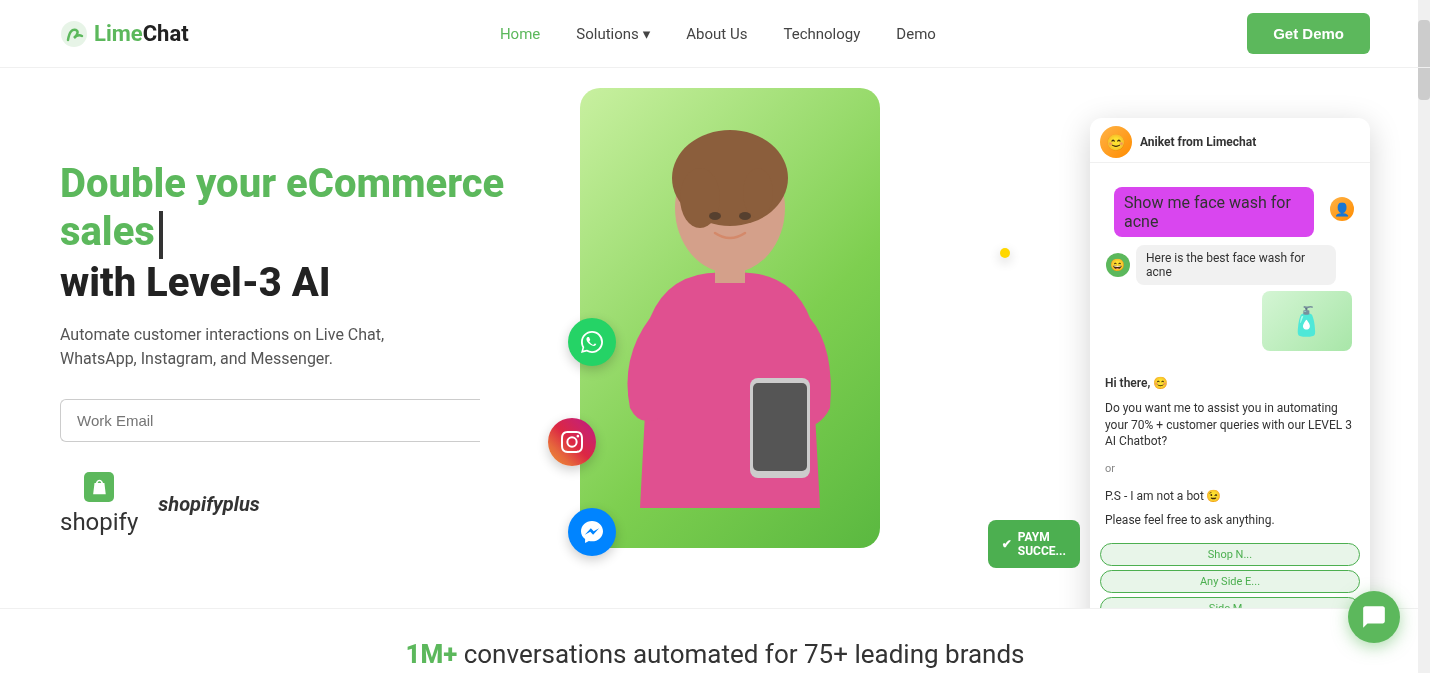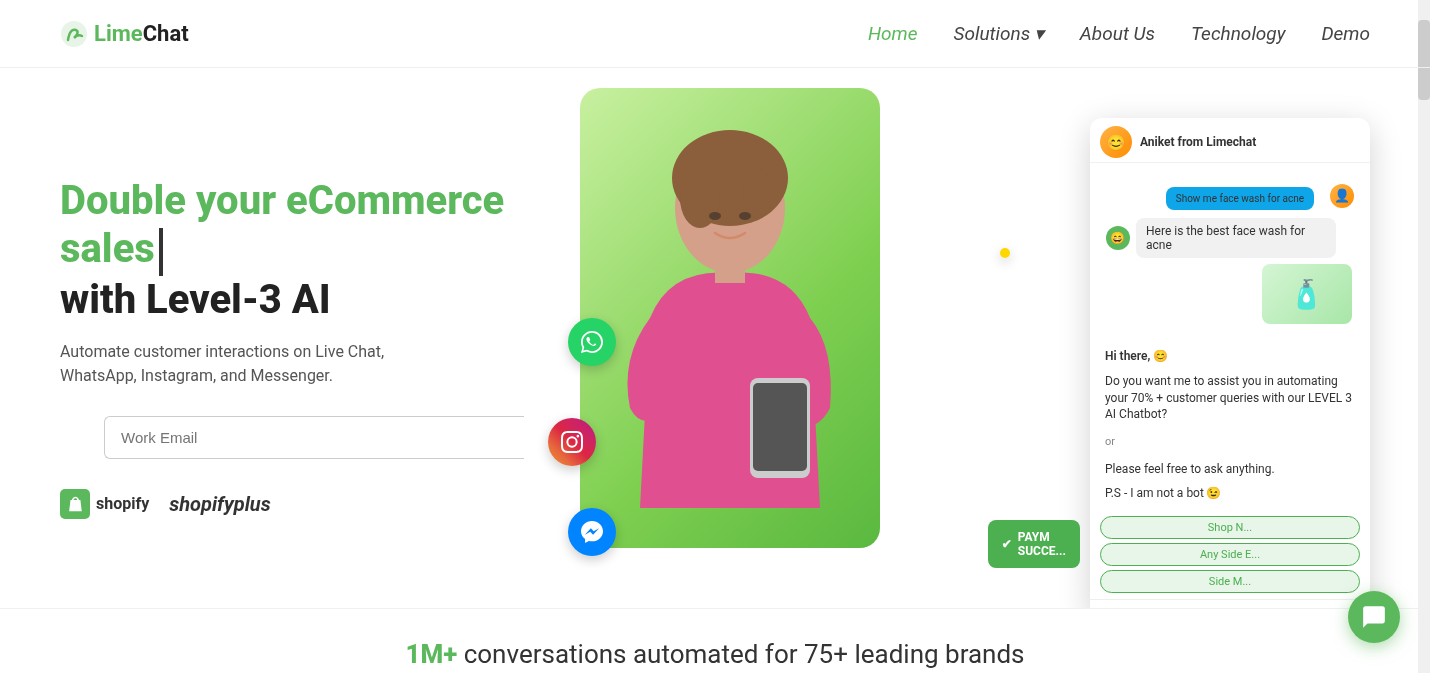--- a/index.html
+++ b/index.html
@@ -34,22 +34,21 @@
     .logo-chat { color: #222; }
     .nav-links {
       display: flex;
       align-items: center;
       gap: 36px;
       list-style: none;
     }
     .nav-links li a {
       text-decoration: none;
       color: #444;
-      font-size: 19px;
-      font-style: italic;
+      font-size: 15px;
     }
     .nav-links li a.active { color: #5cb85c; }
     .nav-links li .solutions-link {
       display: flex;
       align-items: center;
       gap: 4px;
     }
     .nav-cta {
       background: #5cb85c;
       color: #fff;
@@ -86,21 +85,20 @@
       font-size: 16px;
       color: #555;
       line-height: 1.5;
       max-width: 380px;
     }
     .hero-form {
       display: flex;
       gap: 0;
       margin-top: 28px;
       max-width: 420px;
-      margin-left: 44px;
     }
     .hero-input {
       flex: 1;
       border: 1.5px solid #ccc;
       border-right: none;
       border-radius: 6px 0 0 6px;
       padding: 12px 16px;
       font-size: 15px;
       outline: none;
       color: #888;
@@ -119,23 +117,24 @@
     .partner-logos {
       display: flex;
       align-items: center;
       gap: 20px;
       margin-top: 30px;
     }
     .shopify-logo {
       display: flex;
       align-items: center;
       gap: 6px;
-      font-size: 16px;
-      font-weight: 700;
+      font-size: 24px;
+      font-weight: 400;
       color: #333;
+      flex-direction: column;
     }
     .shopify-bag {
       background: #5cb85c;
       color: #fff;
       border-radius: 5px;
       width: 30px;
       height: 30px;
       display: flex;
       align-items: center;
       justify-content: center;
@@ -196,24 +195,24 @@
       right: 0;
       top: 10px;
       width: 280px;
       background: #fff;
       border-radius: 12px;
       box-shadow: 0 8px 32px rgba(0,0,0,0.18);
       overflow: hidden;
       z-index: 10;
     }
     .chat-user-bubble {
-      background: #0ea5e9;
+      background: #d946ef;
       border-radius: 8px;
       padding: 6px 10px;
-      font-size: 10px;
+      font-size: 16px;
       color: #333;
       margin: 10px 10px 4px auto;
       max-width: 200px;
       width: fit-content;
     }
     .chat-response-bubble {
       background: #f1f1f1;
       border-radius: 8px;
       padding: 6px 10px;
       font-size: 12px;
@@ -385,20 +384,21 @@
     <li>
       <a href="#" class="solutions-link">
         <span>Solutions</span>
         <span>▾</span>
       </a>
     </li>
     <li><a href="#">About Us</a></li>
     <li><a href="#">Technology</a></li>
     <li><a href="#">Demo</a></li>
   </ul>
+  <button class="nav-cta">Get Demo</button>
 </nav>
 
 <section class="hero">
   <div class="hero-left">
     <h1 class="hero-title">
       <span class="green">Double your eCommerce sales</span><span style="display:inline-block;width:4px;height:48px;background:#333;vertical-align:middle;margin-left:4px;"></span>
       <br>
       <span class="black">with Level-3 AI</span>
     </h1>
     <p class="hero-subtitle">Automate customer interactions on Live Chat, WhatsApp, Instagram, and Messenger.</p>
@@ -489,22 +489,22 @@
         <div style="display:flex; justify-content:flex-end; padding:6px 8px 6px 0;">
           <div class="chat-product-card">
             <div class="chat-product-img">🧴</div>
           </div>
         </div>
 
         <div style="padding:4px 5px;">
           <div class="chat-msg chat-msg-bold">Hi there, 😊</div>
           <div class="chat-msg">Do you want me to assist you in automating your 70% + customer queries with our LEVEL 3 AI Chatbot?</div>
           <div class="chat-msg" style="color:#888; font-size:11px; margin:3px 0;">or</div>
+          <div class="chat-msg">P.S - I am not a bot 😉</div>
           <div class="chat-msg">Please feel free to ask anything.</div>
-          <div class="chat-msg">P.S - I am not a bot 😉</div>
         </div>
 
         <div class="chat-quick-replies">
           <div class="chat-qr-btn">Shop N...</div>
           <div class="chat-qr-btn">Any Side E...</div>
           <div class="chat-qr-btn">Side M...</div>
         </div>
       </div>
 
       <div class="chat-footer">

